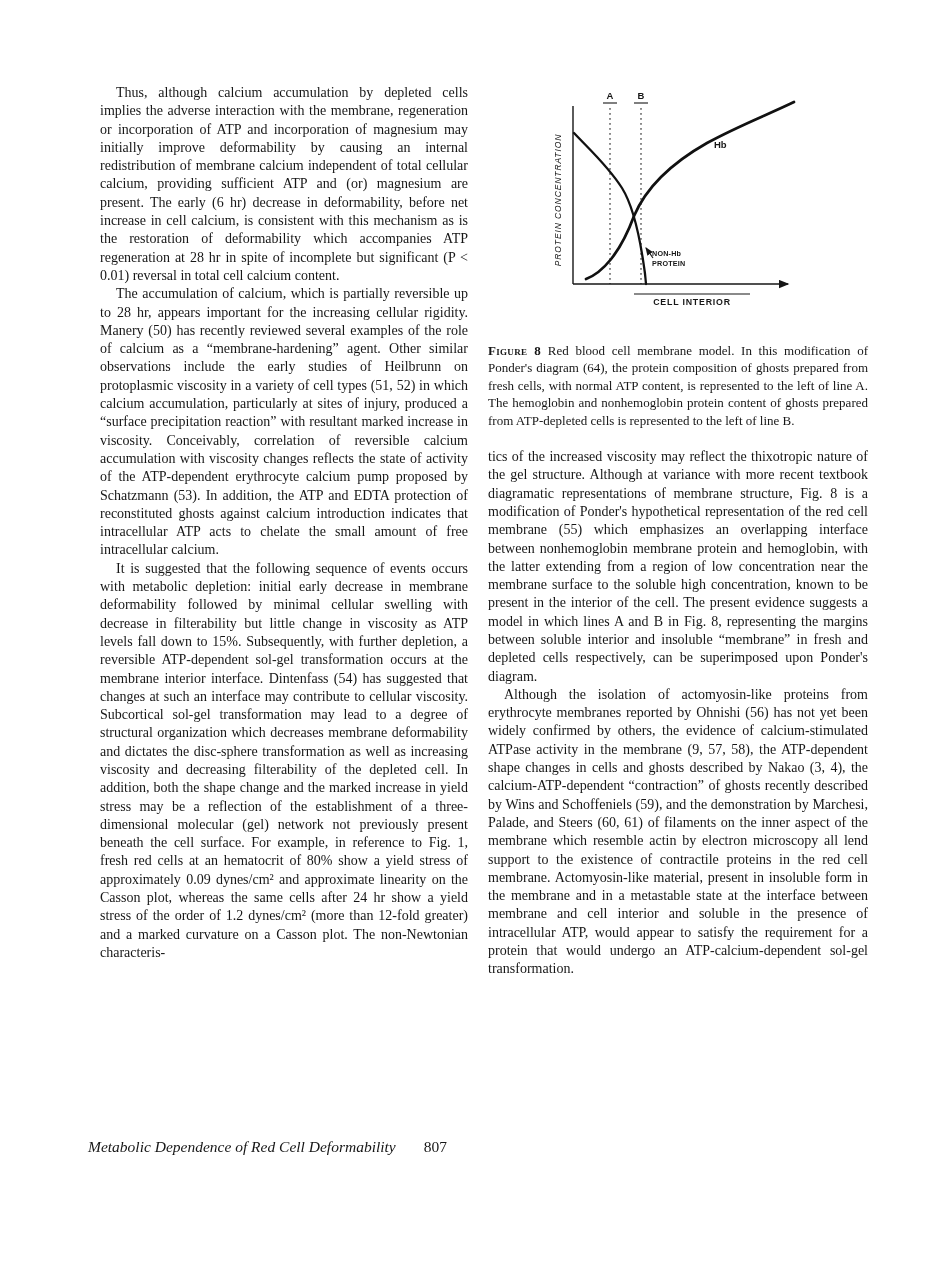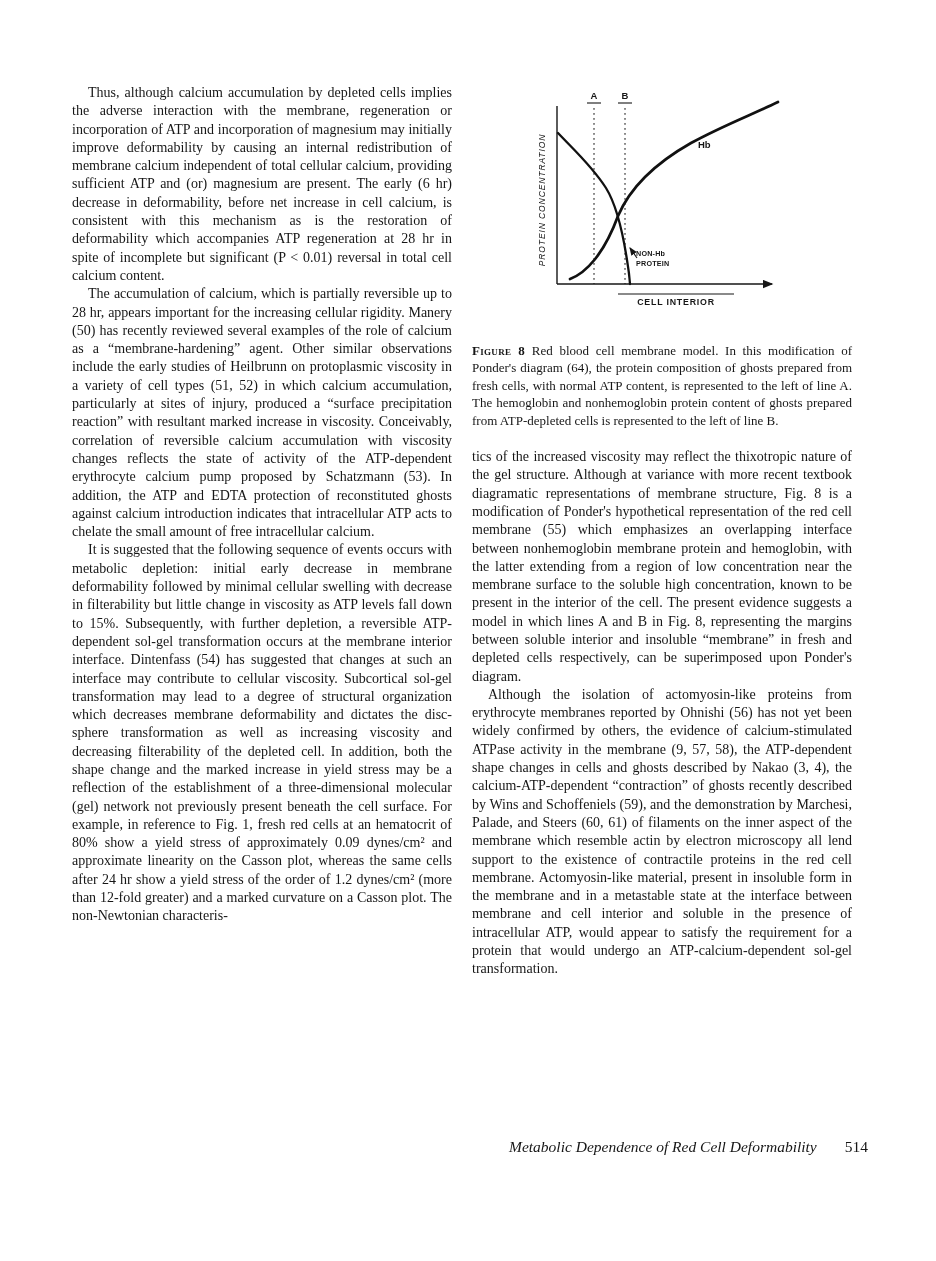--- a/index.html
+++ b/index.html
@@ -1,21 +1,21 @@
 <!DOCTYPE html>
 <html><head>
 <meta charset="utf-8">
 <style>
   html, body { margin: 0; padding: 0; background: #ffffff; }
   .page {
     position: relative;
     width: 936px;
     height: 1261px;
     box-sizing: border-box;
-    padding: 84px 68px 0 72px;
+    padding: 84px 68px 0 100px;
     background: #ffffff;
     font-family: "Liberation Serif", serif;
     color: #161616;
     overflow: hidden;
   }
   .columns { display: flex; gap: 20px; }
   .col {
     width: 380px;
     font-size: 14px;
     line-height: 18.3px;
@@ -33,21 +33,20 @@
   }
   .caption .figlabel { font-variant: small-caps; letter-spacing: 0.3px; font-weight: bold; }
   .caption .figlabel::after { content: "\2002"; }
   .right-text-start { margin-top: 19px !important; font-family: Liberation Serif, serif; }
   .footer {
     position: absolute;
     left: 88px;
     right: 68px;
     top: 1138px;
     display: flex;
-    justify-content: flex-end;
     align-items: baseline;
     gap: 28px;
     font-size: 15.5px;
   }
   .footer .running-title { font-style: italic; }
   .footer .page-number { font-style: normal; }
   
   .ax { stroke: #161616; stroke-width: 1.4; fill: none; }
   .ax-thin { stroke: #161616; stroke-width: 1.1; fill: none; }
   .dashedline { stroke: #161616; stroke-width: 1; fill: none; stroke-dasharray: 1.8 3.2; }
@@ -109,15 +108,15 @@
         <div class="caption"><span class="figlabel">Figure 8</span><span>Red blood cell membrane model. In this modification of Ponder's diagram (64), the protein composition of ghosts prepared from fresh cells, with normal ATP content, is represented to the left of line A. The hemoglobin and nonhemoglobin protein content of ghosts prepared from ATP-depleted cells is represented to the left of line B.</span></div>
       </div>
 
       <p class="right-text-start">tics of the increased viscosity may reflect the thixotropic nature of the gel structure. Although at variance with more recent textbook diagramatic representations of membrane structure, Fig. 8 is a modification of Ponder's hypothetical representation of the red cell membrane (55) which emphasizes an overlapping interface between nonhemoglobin membrane protein and hemoglobin, with the latter extending from a region of low concentration near the membrane surface to the soluble high concentration, known to be present in the interior of the cell. The present evidence suggests a model in which lines A and B in Fig. 8, representing the margins between soluble interior and insoluble “membrane” in fresh and depleted cells respectively, can be superimposed upon Ponder's diagram.</p>
       <p class="indent">Although the isolation of actomyosin-like proteins from erythrocyte membranes reported by Ohnishi (56) has not yet been widely confirmed by others, the evidence of calcium-stimulated ATPase activity in the membrane (9, 57, 58), the ATP-dependent shape changes in cells and ghosts described by Nakao (3, 4), the calcium-ATP-dependent “contraction” of ghosts recently described by Wins and Schoffeniels (59), and the demonstration by Marchesi, Palade, and Steers (60, 61) of filaments on the inner aspect of the membrane which resemble actin by electron microscopy all lend support to the existence of contractile proteins in the red cell membrane. Actomyosin-like material, present in insoluble form in the membrane and in a metastable state at the interface between membrane and cell interior and soluble in the presence of intracellular ATP, would appear to satisfy the requirement for a protein that would undergo an ATP-calcium-dependent sol-gel transformation.</p>
     </div>
   </div>
 
   <div class="footer">
     <span class="running-title">Metabolic Dependence of Red Cell Deformability</span>
-    <span class="page-number">514</span>
+    <span class="page-number">807</span>
   </div>
 </div>
 
 </body></html>

